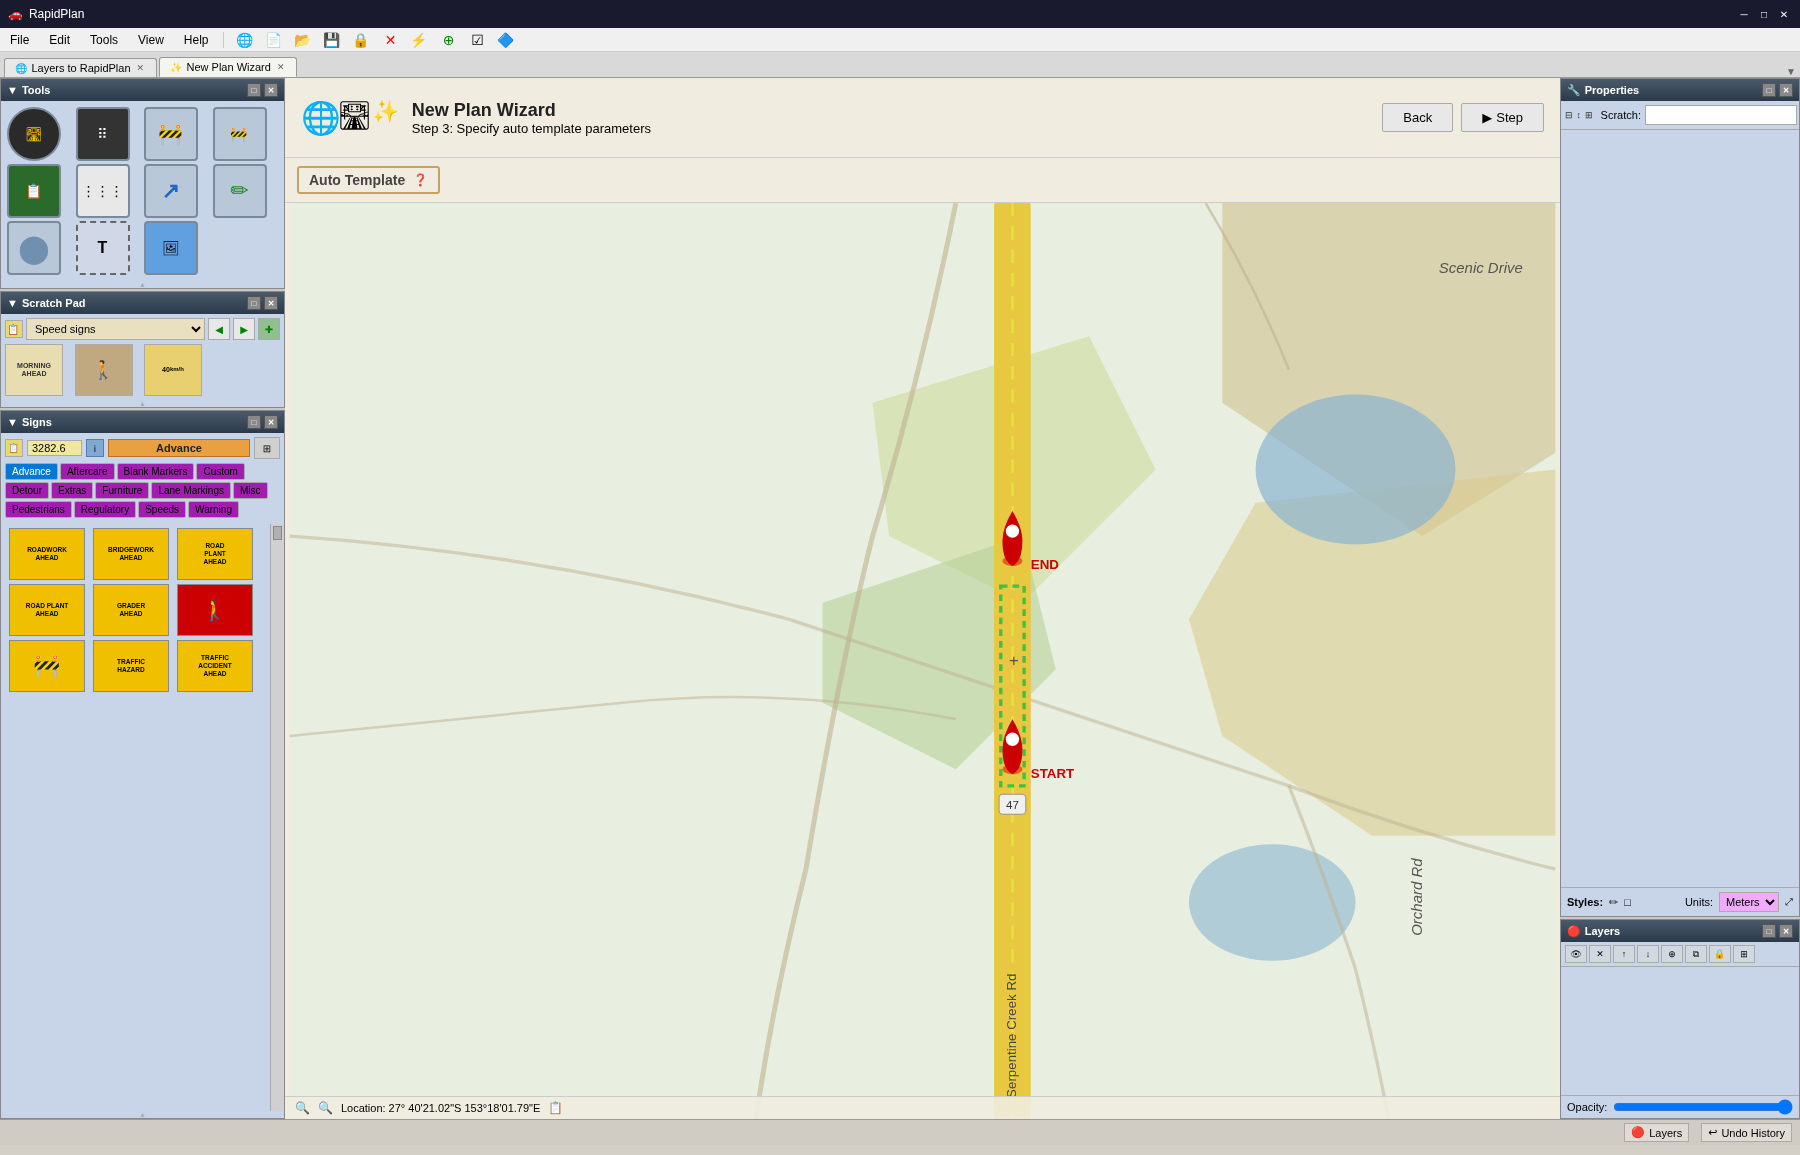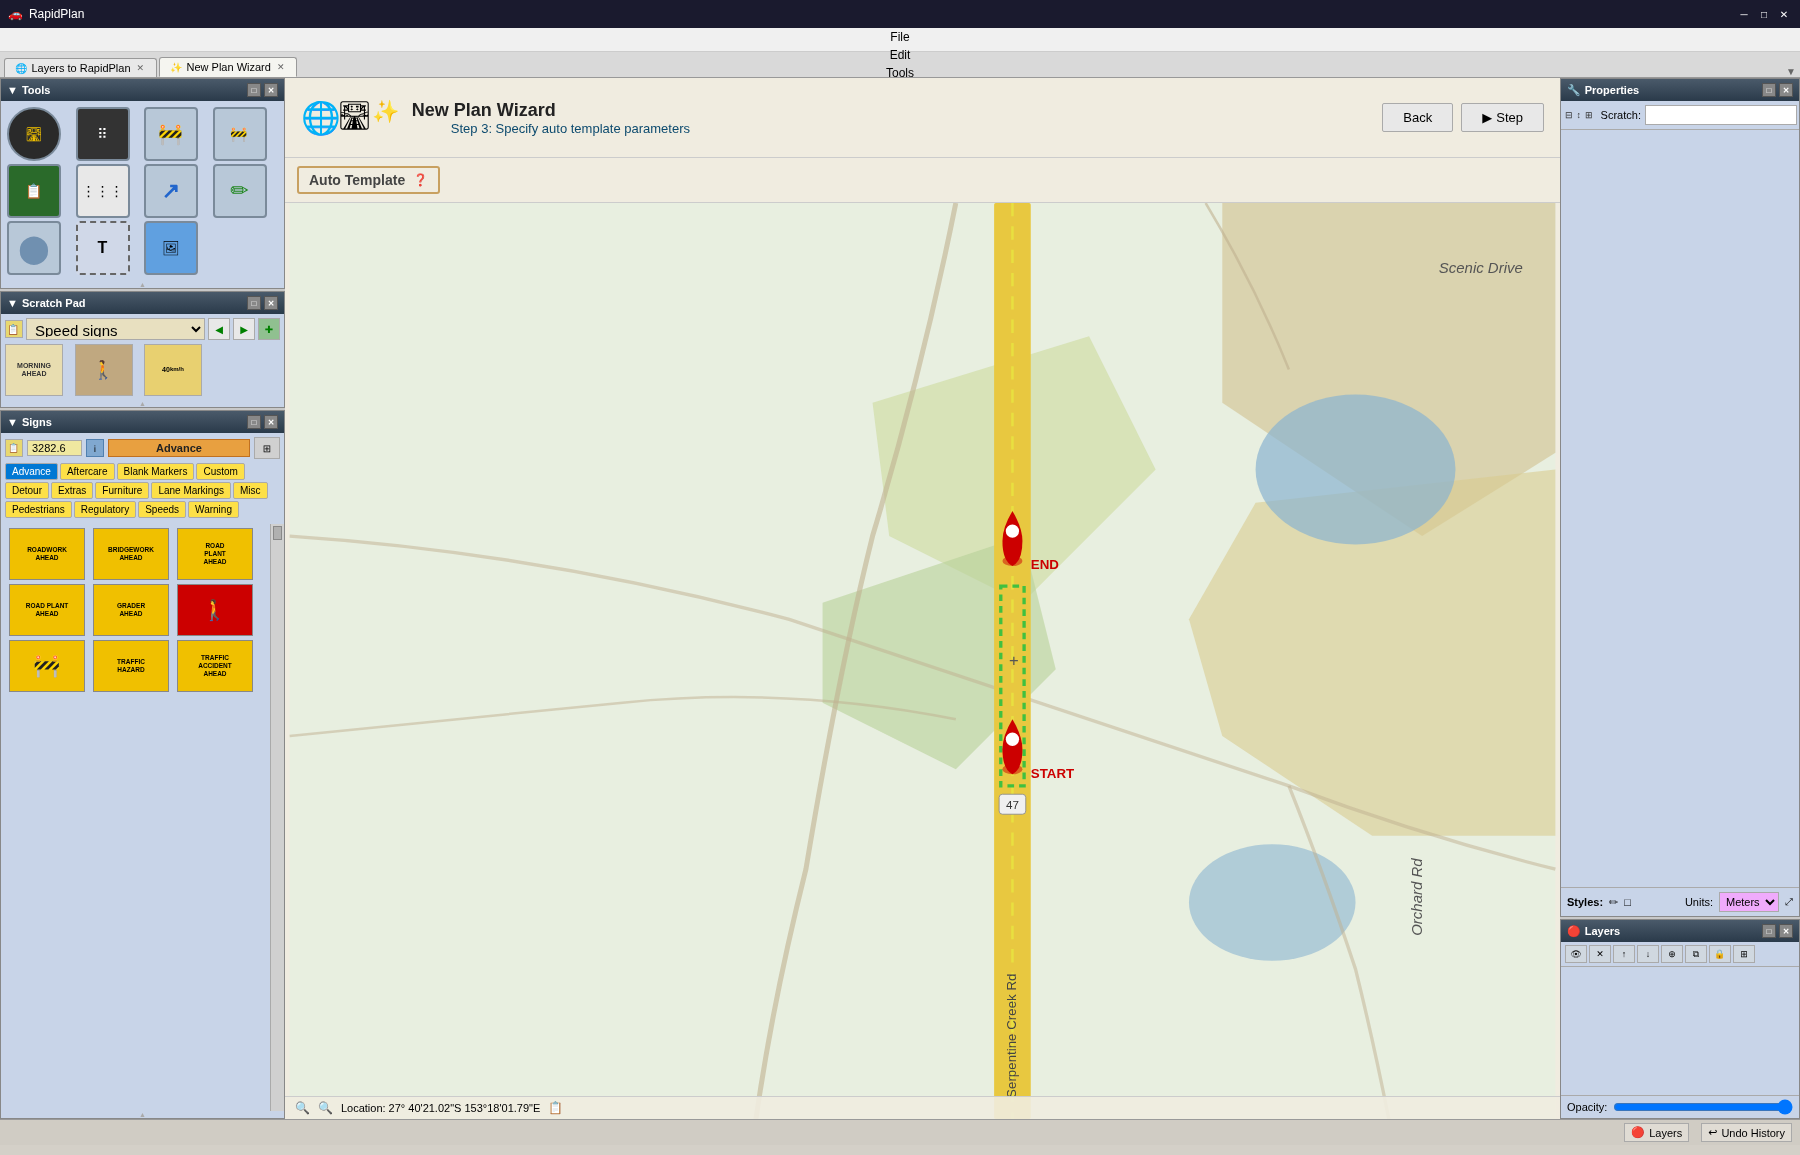--- a/index.html
+++ b/index.html
@@ -5,21 +5,21 @@
     * { box-sizing: border-box; margin: 0; padding: 0; }
     body { font-family: 'Segoe UI', Tahoma, Geneva, Verdana, sans-serif; font-size: 12px; background: #d4d0c8; overflow: hidden; width: 1800px; height: 1155px; }
 
     
     .title-bar { background: #1a1a2e; display: flex; align-items: center; justify-content: space-between; padding: 0 8px; height: 28px; }
     .title-bar-left { display: flex; align-items: center; gap: 6px; color: white; font-size: 12px; }
     .title-bar-controls { display: flex; gap: 4px; }
     .title-bar-btn { width: 16px; height: 16px; display: flex; align-items: center; justify-content: center; color: white; cursor: pointer; font-size: 10px; }
 
     
-    .menu-bar { background: #f0f0f0; display: flex; align-items: center; height: 24px; border-bottom: 1px solid #ccc; flex-direction: column; }
+    .menu-bar { background: #f0f0f0; display: flex; align-items: center; height: 24px; border-bottom: 1px solid #ccc; }
     .menu-item { padding: 2px 10px; cursor: pointer; font-size: 12px; }
     .menu-separator { width: 1px; height: 16px; background: #ccc; margin: 0 4px; }
 
     
     .toolbar { background: #f0f0f0; display: flex; align-items: center; padding: 2px 4px; height: 36px; border-bottom: 1px solid #ccc; gap: 2px; }
     .toolbar-btn { width: 28px; height: 28px; display: flex; align-items: center; justify-content: center; border: 1px solid transparent; cursor: pointer; background: transparent; border-radius: 2px; font-size: 14px; }
 
     
     .main-layout { display: flex; height: calc(1155px - 28px - 24px - 36px - 26px); }
 
@@ -41,46 +41,46 @@
     .panel-ctrl-btn { width: 14px; height: 14px; background: #888; border: 1px solid #555; color: white; display: flex; align-items: center; justify-content: center; font-size: 8px; cursor: pointer; }
 
     
     .tools-grid { display: grid; grid-template-columns: repeat(4, 1fr); gap: 3px; padding: 6px; }
     .tool-btn { width: 54px; height: 54px; background: #b8c8d8; border: 2px solid #7a8a9a; display: flex; align-items: center; justify-content: center; cursor: pointer; border-radius: 4px; font-size: 18px; }
     .tool-btn.active { background: #80a0c0; border-color: #4a6a8a; }
 
     
     .scratch-pad-content { padding: 4px; }
     .scratch-pad-dropdown { display: flex; align-items: center; gap: 3px; margin-bottom: 4px; }
-    .scratch-pad-select { flex: 1; height: 22px; background: #e8e0c0; border: 1px solid #aaa; padding: 2px 4px; font-size: 15px; }
+    .scratch-pad-select { flex: 1; height: 22px; background: #e8e0c0; border: 1px solid #aaa; padding: 2px 4px; font-size: 11px; }
     .scratch-pad-btn { width: 22px; height: 22px; border: 1px solid #aaa; background: #e8e8e8; display: flex; align-items: center; justify-content: center; cursor: pointer; font-size: 10px; }
     .scratch-items { display: grid; grid-template-columns: repeat(4, 1fr); gap: 3px; }
     .scratch-item { width: 58px; height: 52px; background: #e8e8d0; border: 1px solid #aaa; display: flex; align-items: center; justify-content: center; cursor: pointer; overflow: hidden; }
 
     
     .signs-content { padding: 4px; }
     .signs-header-bar { display: flex; align-items: center; gap: 4px; margin-bottom: 4px; }
     .signs-id-box { background: #f0e8a0; border: 1px solid #aaa; padding: 1px 4px; font-size: 11px; width: 55px; }
     .signs-advance-btn { background: #e8a040; border: 1px solid #c07020; padding: 2px 8px; font-size: 11px; color: #222; cursor: pointer; flex: 1; font-weight: bold; }
     .signs-grid-btn { background: #d0d0d0; border: 1px solid #aaa; width: 26px; height: 22px; display: flex; align-items: center; justify-content: center; cursor: pointer; font-size: 10px; }
     .signs-categories { display: flex; flex-wrap: wrap; gap: 2px; margin-bottom: 2px; }
-    .cat-btn { border: 1px solid #aaa; background: #fde047; padding: 2px 6px; font-size: 10px; cursor: pointer; border-radius: 2px; }
+    .cat-btn { border: 1px solid #aaa; background: #a21caf; padding: 2px 6px; font-size: 10px; cursor: pointer; border-radius: 2px; }
     .cat-btn:hover, .cat-btn.active { background: #0078d4; color: white; }
     .signs-row { display: grid; grid-template-columns: repeat(3, 80px); gap: 4px; margin-bottom: 4px; padding: 0 4px; }
     .sign-item { width: 76px; height: 52px; border: 1px solid #888; cursor: pointer; display: flex; align-items: center; justify-content: center; overflow: hidden; }
 
     
     .center-content { flex: 1; display: flex; flex-direction: column; background: #f0ece0; overflow: hidden; }
 
     
     .wizard-header { background: #f0ece0; border-bottom: 1px solid #ccc; padding: 8px 16px; display: flex; align-items: center; justify-content: space-between; min-height: 80px; }
     .wizard-icon-area { display: flex; align-items: center; gap: 12px; }
     .wizard-icons { display: flex; gap: 4px; font-size: 28px; }
     .wizard-text h2 { font-size: 18px; font-weight: bold; color: #222; }
-    .wizard-text p { font-size: 13px; color: #0c4a6e; margin-left: 39px; }
+    .wizard-text p { font-size: 13px; color: #000000; }
     .wizard-nav { display: flex; gap: 8px; }
     .wizard-btn { padding: 6px 20px; border: 1px solid #aaa; background: #e8e8e8; cursor: pointer; font-size: 13px; display: flex; align-items: center; gap: 4px; border-radius: 2px; }
     .wizard-btn-next { background: #e8e8e8; }
 
     
     .auto-template-section { padding: 8px 12px; border-bottom: 1px solid #ccc; }
     .auto-template-label { display: flex; align-items: center; gap: 8px; font-size: 14px; font-weight: bold; color: #444; border: 2px solid #c8a060; padding: 4px 10px; display: inline-flex; border-radius: 3px; }
     .auto-template-hint { margin: 6px 0 0 8px; font-size: 13px; color: #333; }
 
     

